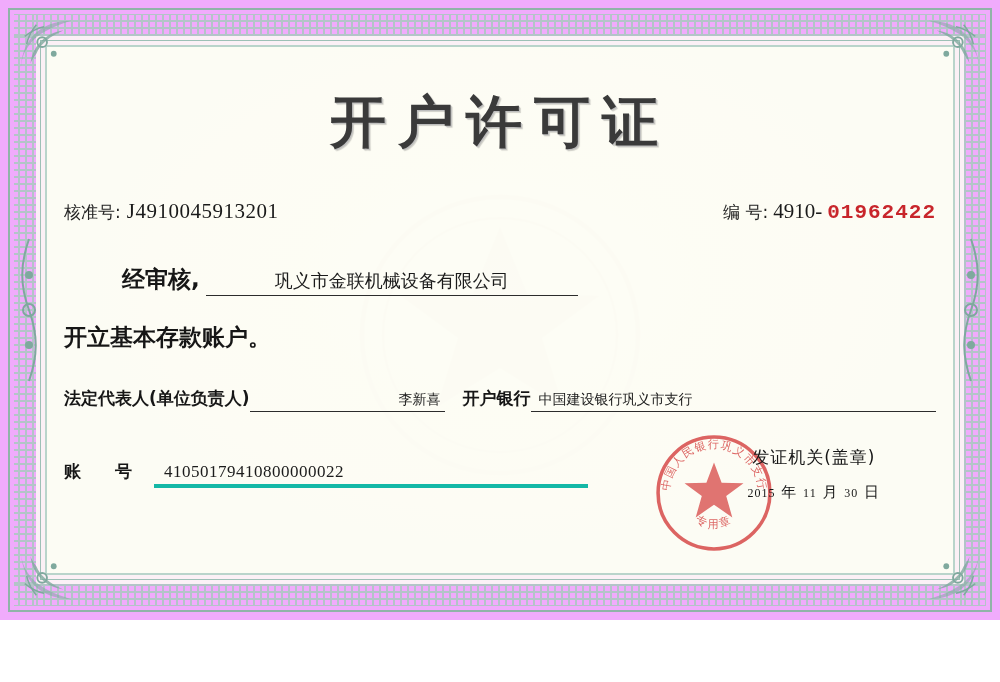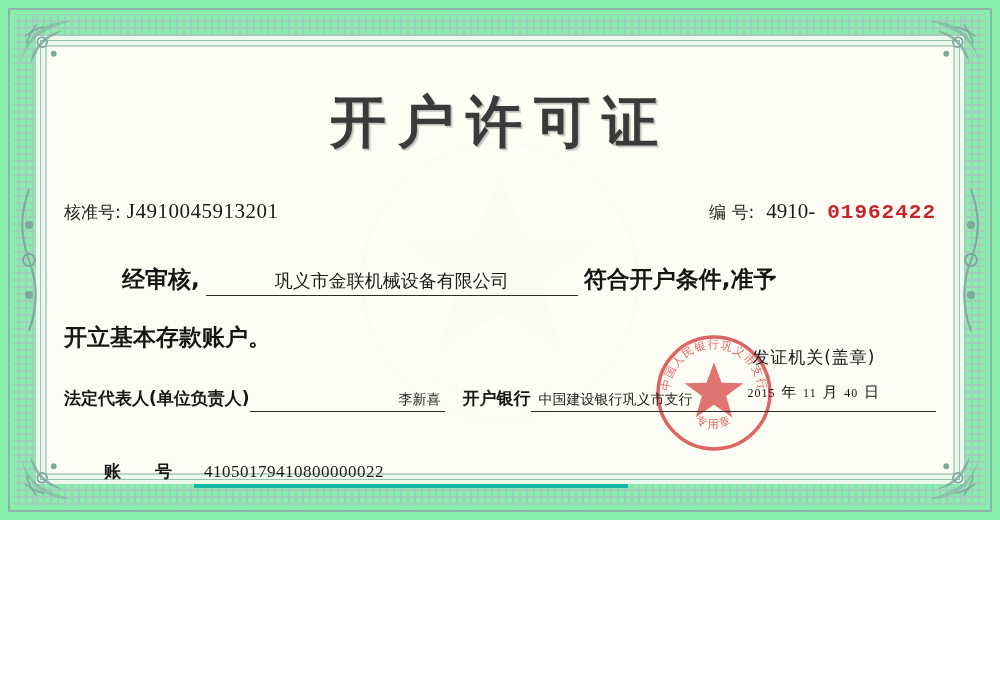--- a/index.html
+++ b/index.html
@@ -10,22 +10,22 @@
   body {
     width: 1000px;
     height: 682px;
     font-family: "Liberation Serif", serif;
     overflow: hidden;
   }
 
   .certificate {
     position: relative;
     width: 1000px;
-    height: 520px;
-    background: #86efac;
+    height: 620px;
+    background: #f0abfc;
     box-sizing: border-box;
   }
 
   
   .border-outer {
     position: absolute;
     left: 8px; top: 8px; right: 8px; bottom: 8px;
     border: 2px solid #8fb3a8;
     box-sizing: border-box;
   }
@@ -142,21 +142,21 @@
   }
   .approval-value {
     font-family: "Liberation Serif", serif;
     font-size: 21px;
     color: #1a1a1a;
     letter-spacing: .5px;
   }
   .serial {
     display: flex;
     align-items: baseline;
-    gap: 12px;
+    gap: 5px;
   }
   .serial-prefix {
     font-family: "Liberation Serif", serif;
     font-size: 21px;
     color: #1a1a1a;
   }
   .serial-number {
     font-family: "Liberation Mono", monospace;
     font-size: 21px;
     font-weight: bold;
@@ -230,21 +230,20 @@
 
   .row-account {
     display: flex;
     align-items: baseline;
     margin-top: 48px;
     padding: 0 4px;
     font-family: "DejaVu Sans", sans-serif;
     font-size: 17px;
     font-weight: bold;
     color: #161616;
-    margin-left: 40px;
   }
   .row-account .lbl { letter-spacing: 14px; white-space: nowrap; }
   .fill-account {
     width: 420px;
     border-bottom: 4px solid #14b8a6;
     font-family: "Liberation Serif", serif;
     font-size: 17px;
     font-weight: normal;
     letter-spacing: .5px;
     color: #1b1b1b;
@@ -383,21 +382,20 @@
         <span class="serial-prefix">4910-</span>
         <span class="serial-number">01962422</span>
       </div>
     </div>
 
     <div class="body-block">
       <div class="line1">
         <span class="indent"></span>
         <span>经审核,</span>
         <span class="fill-company">巩义市金联机械设备有限公司</span>
-        <span>符合开户条件,准予</span>
       </div>
       <div class="line2">开立基本存款账户。</div>
     </div>
 
     <div class="row-rep">
       <span class="lbl">法定代表人(单位负责人)</span>
       <span class="fill-rep">李新喜</span>
       <span class="lbl">开户银行</span>
       <span class="fill-bank">中国建设银行巩义市支行</span>
     </div>
@@ -407,21 +405,21 @@
       <span class="fill-account">41050179410800000022</span>
     </div>
 
     <div class="issuer-block">
       <div class="issuer-line">发证机关(盖章)</div>
       <div class="issue-date">
         <span class="num">2015</span>
         <span>年</span>
         <span class="num">11</span>
         <span>月</span>
-        <span class="num">40</span>
+        <span class="num">30</span>
         <span>日</span>
       </div>
     </div>
 
   </div>
 
   <div class="seal">
     <svg viewBox="0 0 120 120">
       <defs>
         <path id="sealArcTop" d="M 16,60 A 44,44 0 0 1 104,60"></path>

